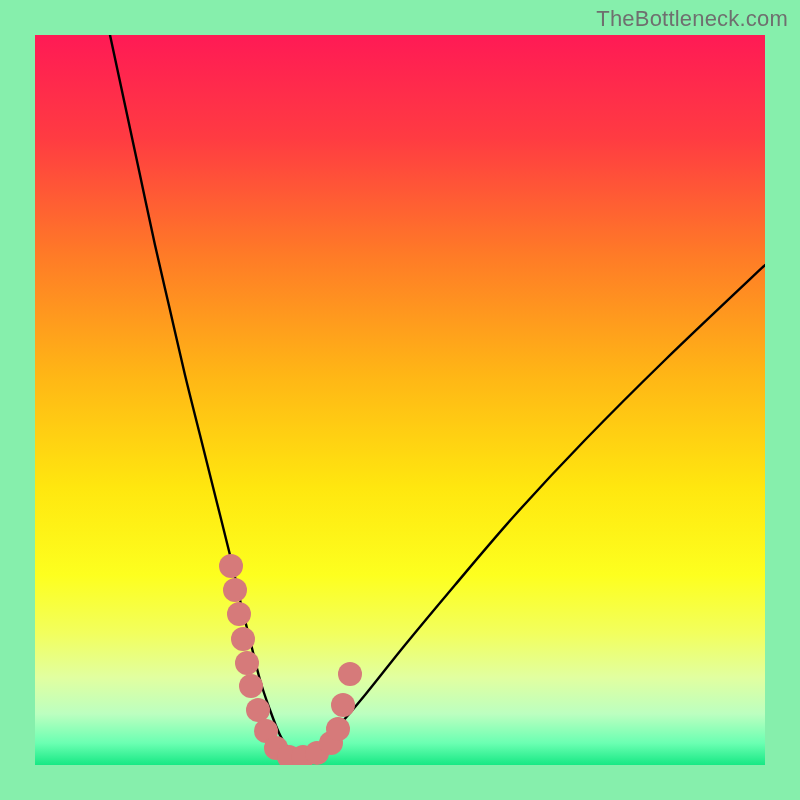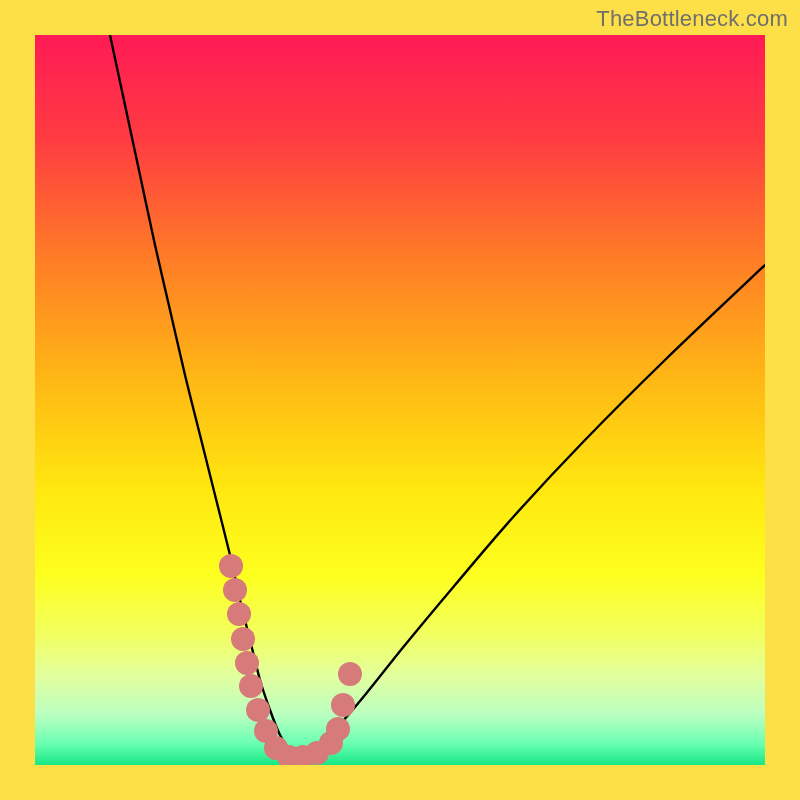--- a/index.html
+++ b/index.html
@@ -8,21 +8,21 @@
     width: 800px;
     height: 800px;
     background: #000;
     overflow: hidden;
     font-family: Arial, Helvetica, sans-serif;
   }
   .frame {
     position: absolute;
     left: 0; top: 0;
     width: 800px; height: 800px;
-    background: #fde047;
+    background: #86efac;
   }
   .plot {
     position: absolute;
     left: 35px;
     top: 35px;
     width: 730px;
     height: 730px;
     overflow: hidden;
   }
   .gradient {

